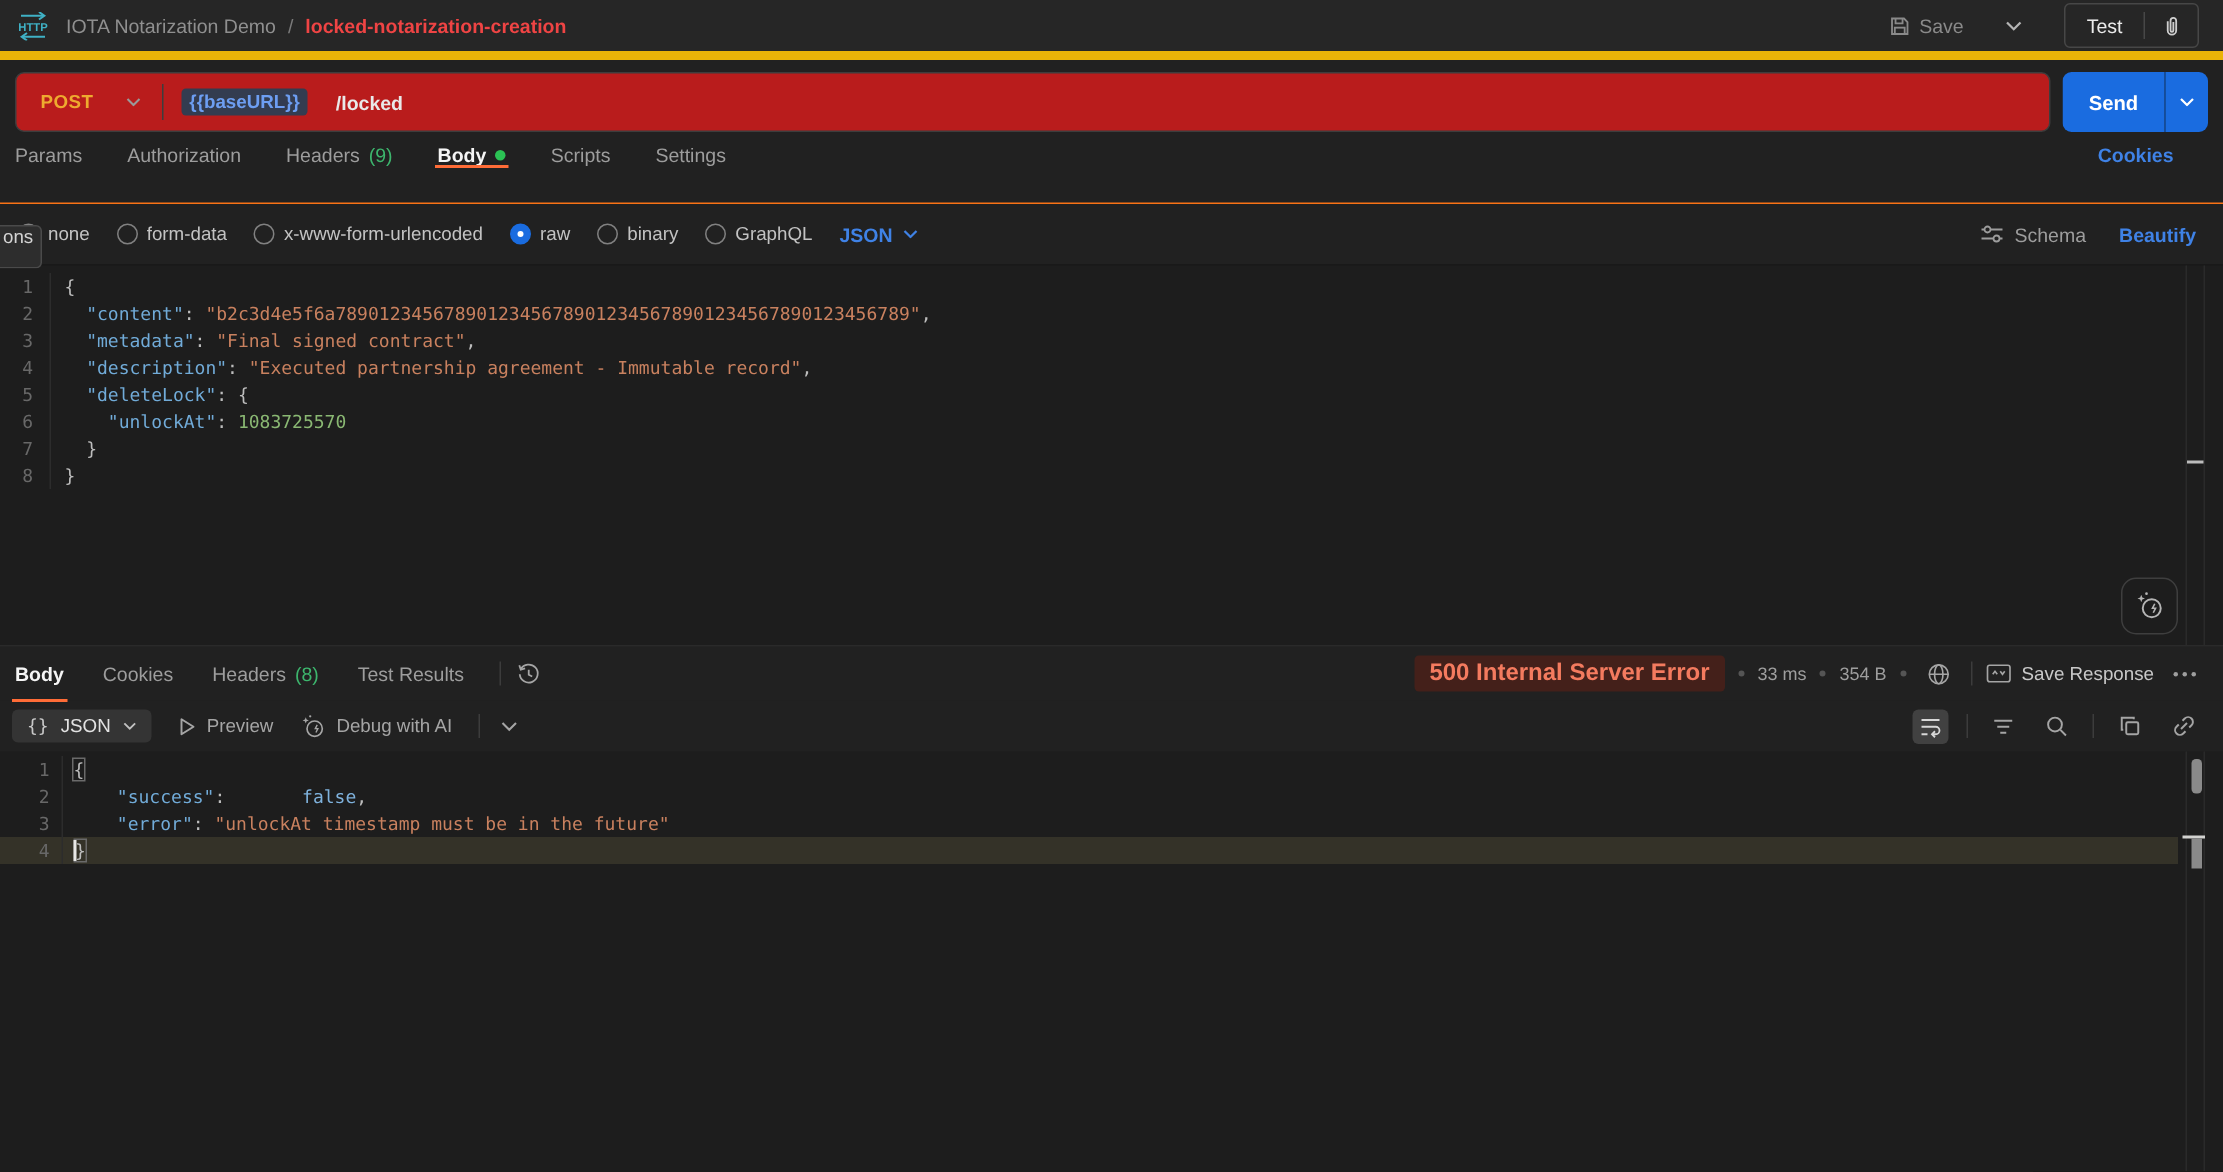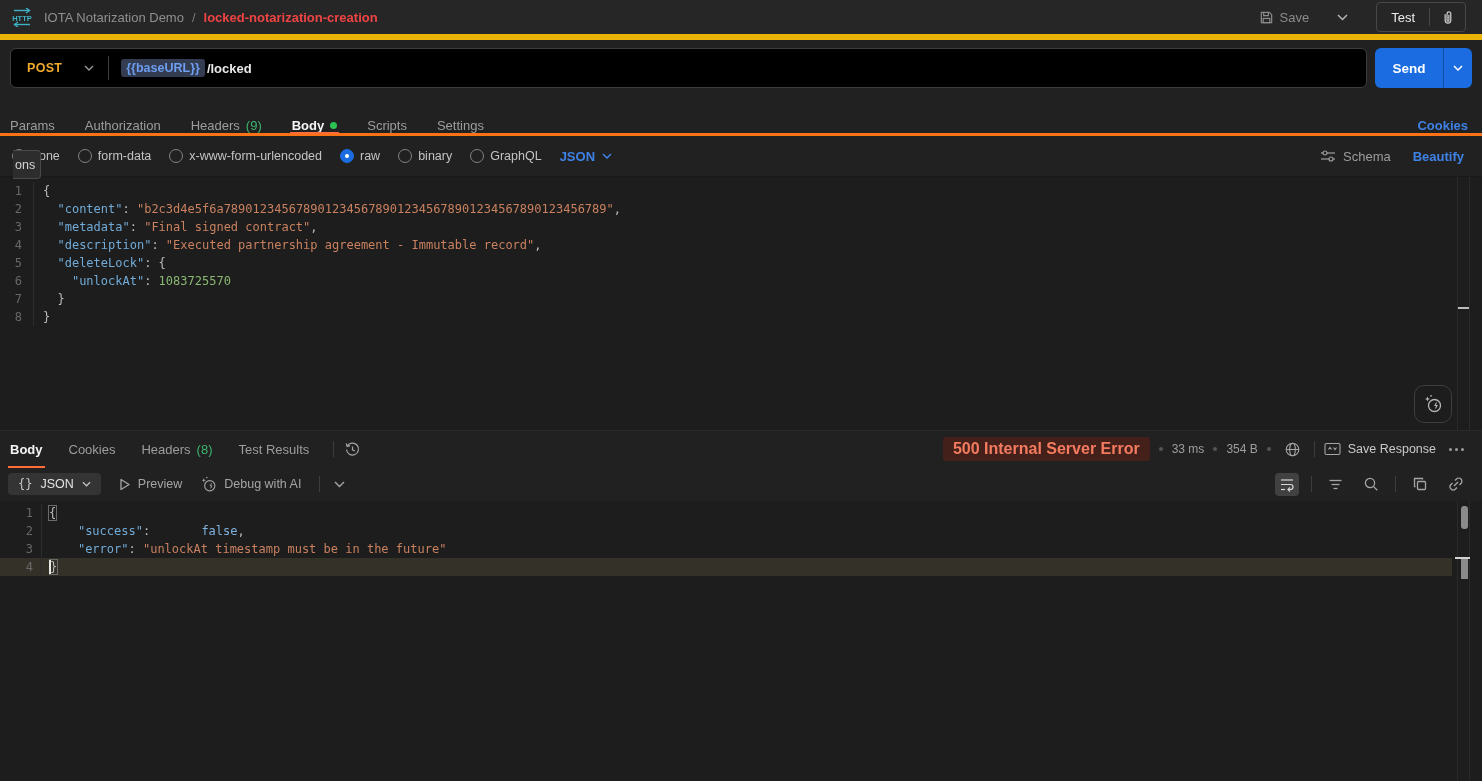--- a/index.html
+++ b/index.html
@@ -18,55 +18,55 @@
   .crumb-request{color:#ef4444;font-weight:700;}
   .top-right{margin-left:auto;display:flex;align-items:center;gap:22px;text-align:right;}
   .save-btn{display:flex;align-items:center;gap:6px;color:#8a8a8a;cursor:default;}
   .chev-btn{color:#b5b5b5;padding:2px 6px;}
   .share-group{display:flex;align-items:center;border:1px solid #474747;border-radius:4px;height:30px;overflow:hidden;}
   .share-btn{padding:0 14px;color:#ececec;display:flex;align-items:center;height:100%;}
   .share-div{width:1px;height:18px;background:#474747;}
   .clip-btn{padding:0 10px;display:flex;align-items:center;height:100%;color:#cfcfcf;}
   
   .req-row{height:56px;flex:none;display:flex;align-items:center;padding:0 10px;gap:8px;}
-  .url-bar{flex:1;height:40px;background:#000000;border:1px solid #3d3d3d;border-radius:6px;
+  .url-bar{flex:1;height:40px;background:#b91c1c;border:1px solid #3d3d3d;border-radius:6px;
     display:flex;align-items:center;overflow:hidden;}
   .method-select{display:flex;align-items:center;gap:22px;padding:0 14px 0 16px;height:100%;}
   .method-label{color:#eeaa2f;font-weight:700;font-size:12.5px;letter-spacing:.3px;}
   .url-divider{width:1px;height:24px;background:#3d3d3d;margin-right:12px;}
   .url-var{background:#333c50;color:#6d9ef2;border-radius:3px;padding:2px 5px;font-size:12.5px;}
-  .url-path{color:#e9e9e9;margin-left:2px;}
+  .url-path{color:#e9e9e9;margin-left:19px;}
   .send-split{flex:none;display:flex;height:40px;border-radius:6px;overflow:hidden;}
   .send-main{background:#1a6ce0;color:#fff;font-weight:700;font-size:13.5px;border:none;
     width:68px;height:100%;cursor:pointer;font-family:inherit;}
   .send-arrow{background:#1a6ce0;border-left:1px solid rgba(0,0,0,.28);width:29px;height:100%;
     display:flex;align-items:center;justify-content:center;color:#fff;cursor:pointer;}
   
-  .tabs-row{height:40px;flex:none;display:flex;align-items:flex-end;padding:0 14px 0 8px;
-    border-bottom:3px solid #f97316;}
+  .tabs-row{height:40px;flex:none;display:flex;align-items:flex-start;padding:0 33px 0 8px;
+    border-bottom:1px solid #f97316;}
   .tab{display:flex;align-items:center;gap:6px;padding:0 2px;margin-right:26px;color:#9d9d9d;
     position:relative;cursor:pointer;}
   .tab .count{color:#3db56d;}
   .tab.active{color:#f5f5f5;font-weight:600;}
   .tab.active::after{content:"";position:absolute;left:0;right:0;bottom:-1px;height:2px;background:#ff6c37;}
   .mod-dot{width:7px;height:7px;border-radius:50%;background:#2bc254;}
   .cookies-link{margin-left:auto;display:flex;align-items:center;color:#3f82e6;font-weight:600;cursor:pointer;}
   
   .type-row{height:40px;flex:none;display:flex;align-items:center;padding:0 18px 0 12px;position:relative;}
   .radio-item{display:flex;align-items:center;gap:6px;margin-right:18px;color:#c3c3c3;font-size:12.5px;cursor:pointer;}
   .rad{width:14px;height:14px;border:1.5px solid #818181;border-radius:50%;flex:none;position:relative;}
   .radio-item.sel .rad{border-color:#1a6ce0;background:#1a6ce0;}
   .radio-item.sel .rad::after{content:"";position:absolute;inset:4px;background:#fff;border-radius:50%;}
   .format-dd{display:flex;align-items:center;gap:7px;color:#3f82e6;font-weight:600;cursor:pointer;}
   .type-right{margin-left:auto;display:flex;align-items:center;gap:22px;}
   .schema-btn{display:flex;align-items:center;gap:7px;color:#9d9d9d;cursor:pointer;}
   .beautify-btn{color:#3f82e6;font-weight:600;cursor:pointer;}
-  .overlay-frag{position:absolute;left:13px;top:150px;width:28px;height:29px;background:#2d2d2d;
+  .overlay-frag{position:absolute;left:0;top:150px;width:28px;height:29px;background:#2d2d2d;
     border:1px solid #4a4a4a;border-left:none;border-radius:0 4px 4px 0;z-index:6;
-    display:flex;align-items:center;color:#d4d4d4;font-size:12.5px;padding-left:2px;overflow:hidden;}
+    display:flex;color:#d4d4d4;font-size:12.5px;padding-left:2px;overflow:hidden;}
   
   .editor{background:#1d1d1d;position:relative;
     font-family:"DejaVu Sans Mono", monospace;font-size:12px;line-height:18px;}
   .req-editor{height:255px;flex:none;border-top:1px solid #191919;border-bottom:1px solid #2a2a2a;padding-top:5px;}
   .res-editor{flex:1;padding-top:3px;}
   .code-line{display:flex;height:18px;}
   .code-line.active{background:#343228;margin-right:30px;}
   .gutter{flex:none;width:34px;text-align:right;color:#686868;padding-right:11px;
     border-right:1px solid #2c2c2c;}
   .res-editor .gutter{width:42px;padding-right:8px;}

